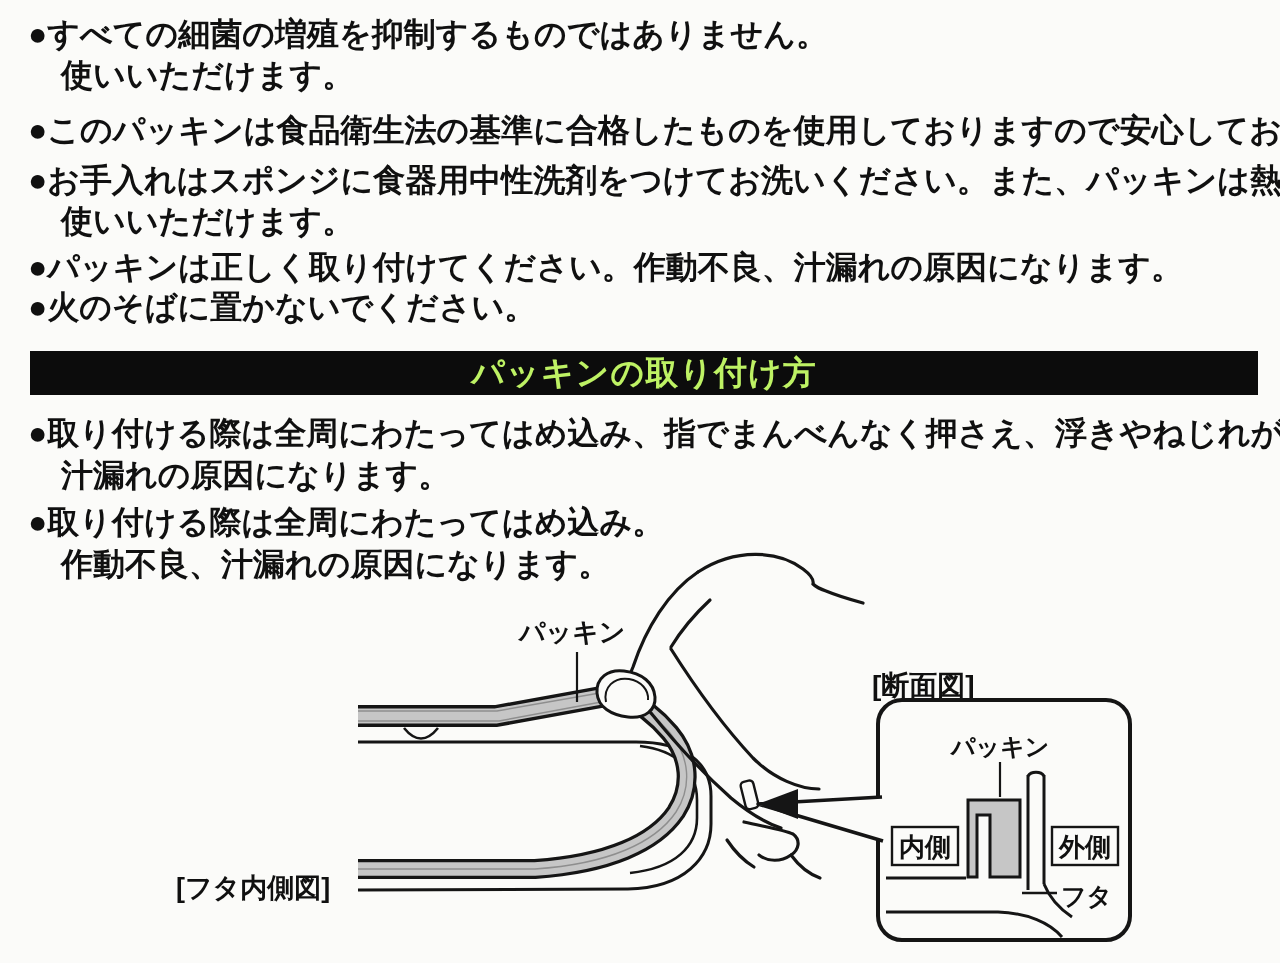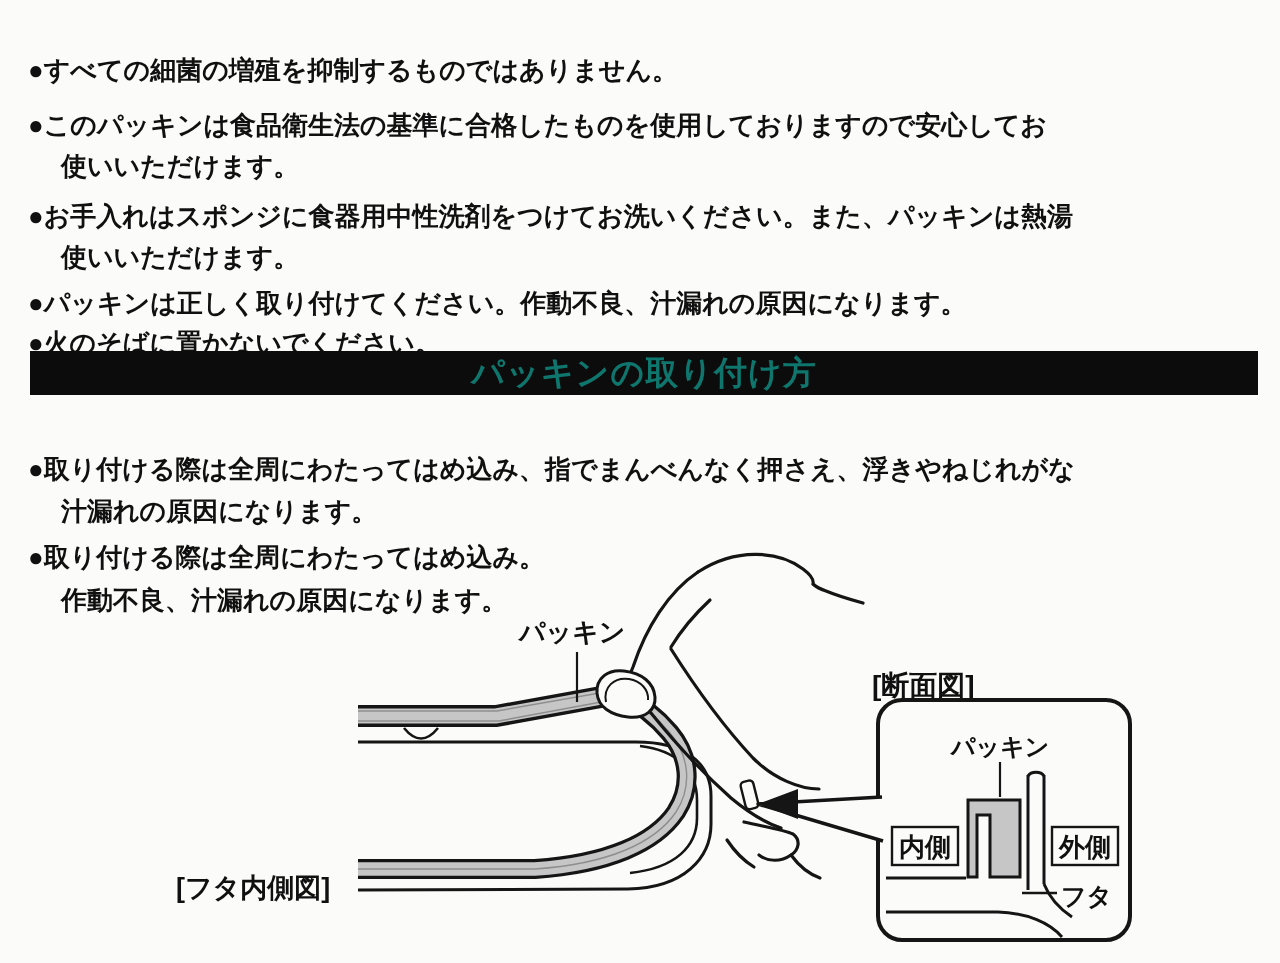--- a/index.html
+++ b/index.html
@@ -1,45 +1,45 @@
 <!DOCTYPE html>
 <html><head>
 <meta charset="utf-8">
 <style>
   html,body{margin:0;padding:0;}
   body{
     width:1280px;height:963px;overflow:hidden;position:relative;
     background:#fbfbf9;color:#101010;
     font-family:"Liberation Sans","DejaVu Sans",sans-serif;
   }
-  .notes{position:absolute;left:28px;width:1238px;font-size:26px;font-weight:600;margin-top:36px;}
+  .notes{position:absolute;left:28px;width:1238px;font-size:32px;font-weight:600;}
   .notes-top{top:14px;line-height:41px;}
   .notes-install{top:412px;line-height:42px;}
   .note-line{white-space:nowrap;}
   .note-line.cont{padding-left:33px;}
   .bullet{margin-right:0px;}
   .m14{margin-top:14px;} .m9{margin-top:9px;} .m5{margin-top:5px;font-family:Liberation Serif, serif;} .m1{margin-top:1px;font-family:Liberation Mono, monospace;}
   .section-bar{
     position:absolute;left:30px;top:351px;width:1228px;height:44px;
-    background:#0c0c0c;color:#0f766e;display:flex;align-items:center;justify-content:center;
+    background:#0c0c0c;color:#bef264;display:flex;align-items:center;justify-content:center;
     font-size:33px;font-weight:700;letter-spacing:1px;
   }
   svg text{
     font-family:"Liberation Sans","DejaVu Sans",sans-serif;
     font-weight:600;fill:#101010;
   }
   .figure-svg{position:absolute;left:0;top:0;}
 </style>
 </head>
 <body>
 
 <div class="notes notes-top">
   <div class="note-line"><span class="bullet">●</span><span>すべての細菌の増殖を抑制するものではありません。</span></div>
+  <div class="note-line cont">使いいただけます。</div>
   <div class="note-line m14"><span class="bullet">●</span><span>このパッキンは食品衛生法の基準に合格したものを使用しておりますので安心してお</span></div>
-  <div class="note-line cont">使いいただけます。</div>
   <div class="note-line m9"><span class="bullet">●</span><span>お手入れはスポンジに食器用中性洗剤をつけてお洗いください。また、パッキンは熱湯</span></div>
   <div class="note-line cont">使いいただけます。</div>
   <div class="note-line m5"><span class="bullet">●</span><span>パッキンは正しく取り付けてください。作動不良、汁漏れの原因になります。</span></div>
   <div class="note-line m1"><span class="bullet">●</span><span>火のそばに置かないでください。</span></div>
 </div>
 
 <div class="section-bar">
   <span>パッキンの取り付け方</span>
 </div>
 

